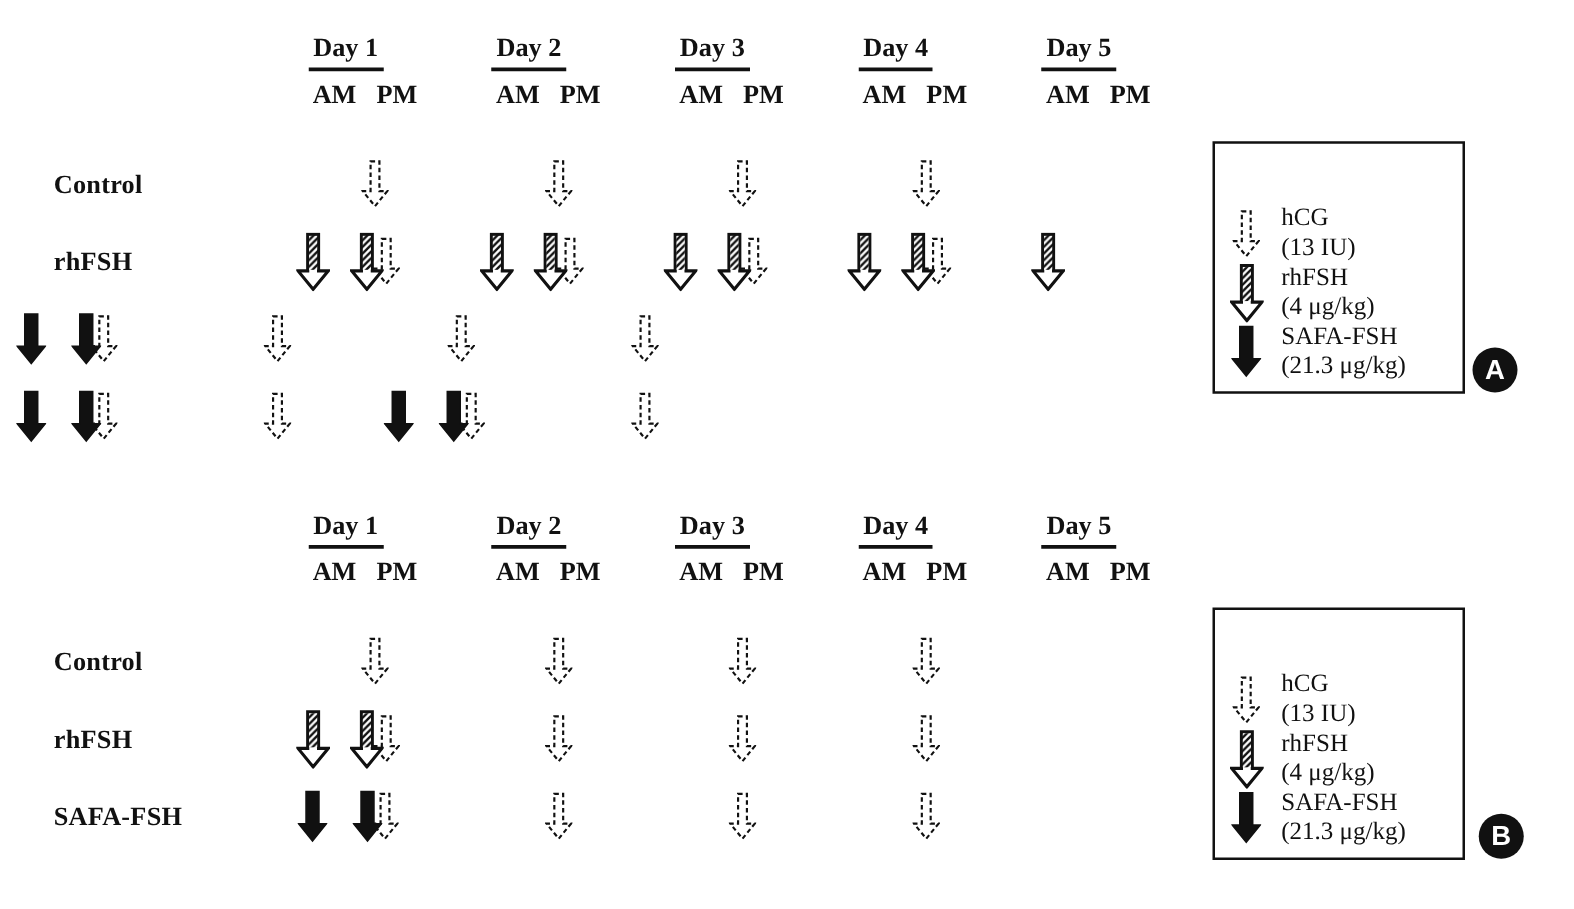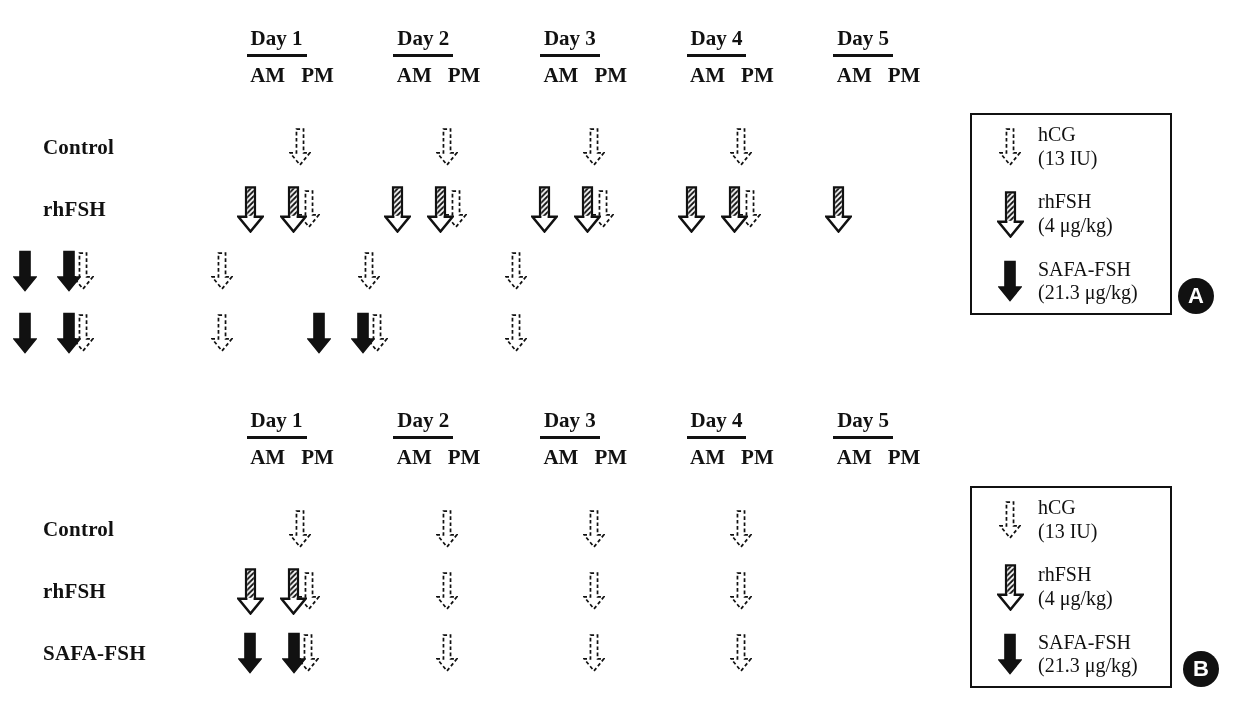--- a/index.html
+++ b/index.html
@@ -29,22 +29,22 @@
   .arrow { display:block; }
   .arrow-hcg   { width:22px; height:46px; }
   .arrow-rhfsh { width:27px; height:47px; }
   .arrow-safa  { width:24px; height:46px; }
   .slot .arrow { position:relative; z-index:2; }
   .slot .arrow + .arrow { margin-left:-9px; z-index:1; }
 
   .legend {
     position:absolute; left:970px; width:202px; height:202px;
     border:2.5px solid #111; box-sizing:border-box; background:#fff;
-    display:flex; flex-direction:column; justify-content:space-between;
-    padding:8px 0 8px 24px;
+    display:flex; flex-direction:column; justify-content:flex-end;
+    padding:8px 0 8px 11px;
   }
   .legend-a { top:113px; }
   .legend-b { top:486px; }
   .legend-entry { display:flex; align-items:center; gap:14px; }
   .legend-icon { width:28px; display:flex; justify-content:center; }
   .legend-text { font-size:20px; line-height:1.18; }
 
   .badge {
     position:absolute; width:36px; height:36px; border-radius:50%;
     background:#111; color:#fff;

